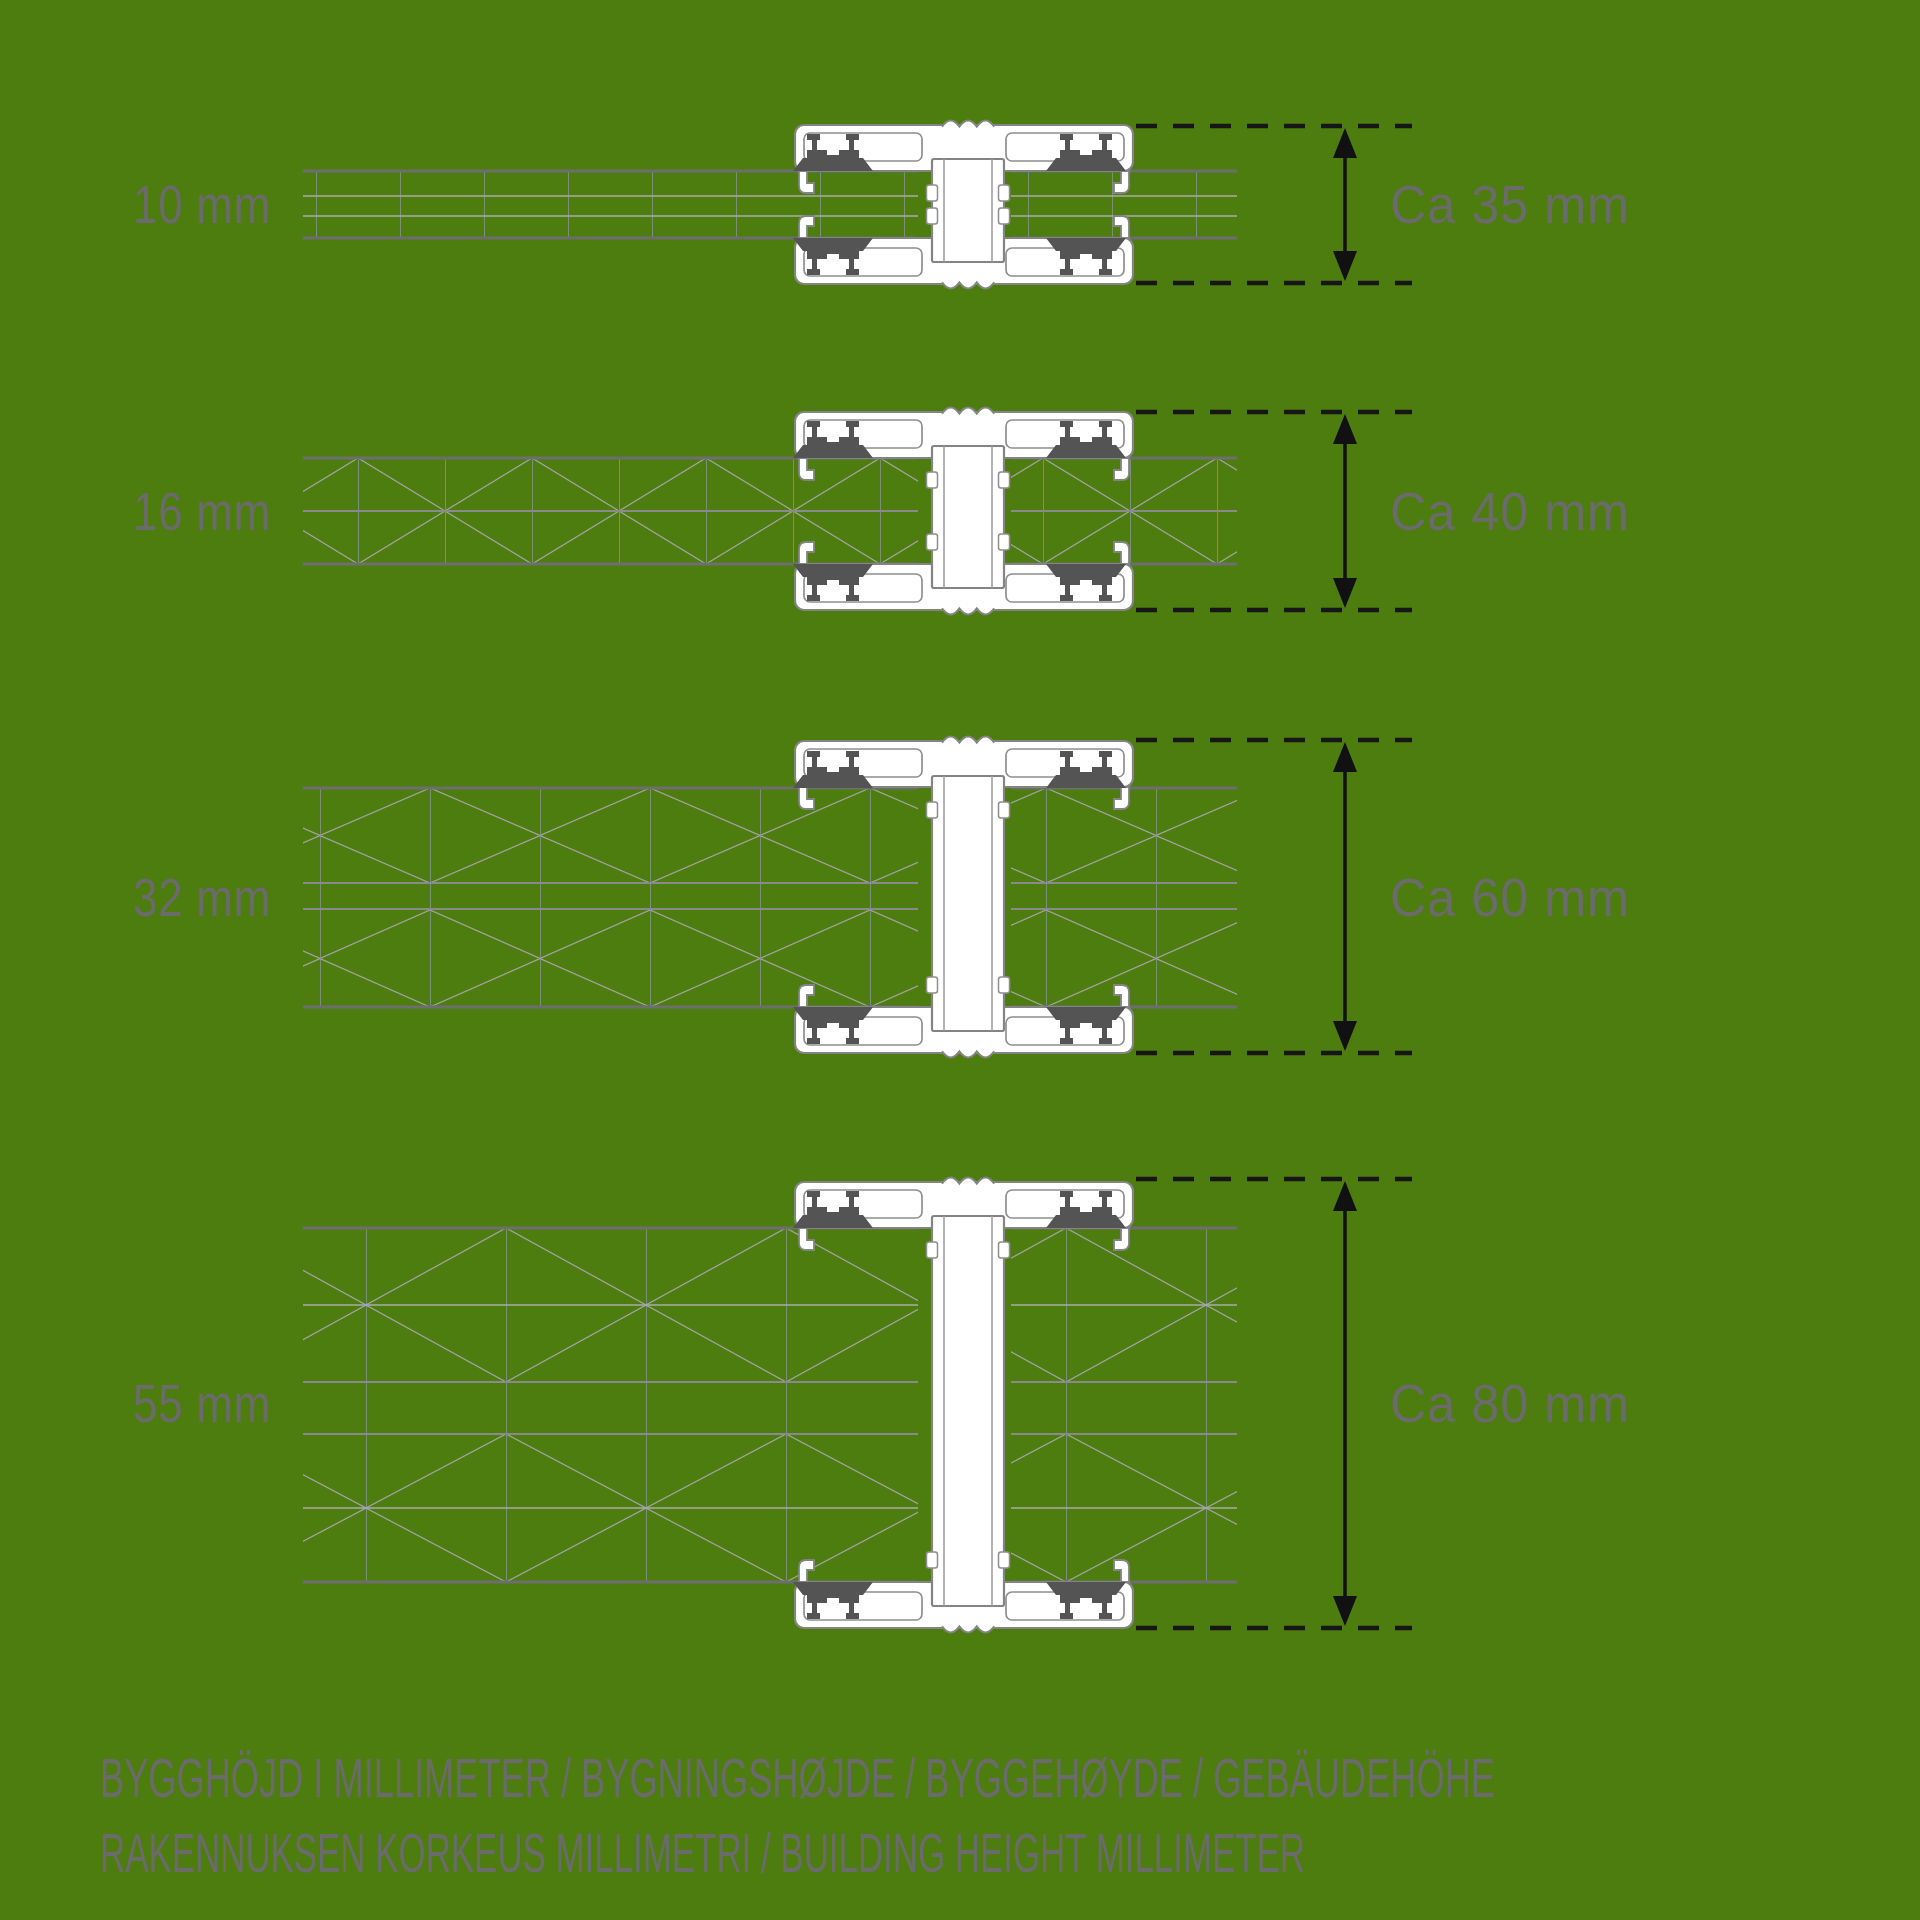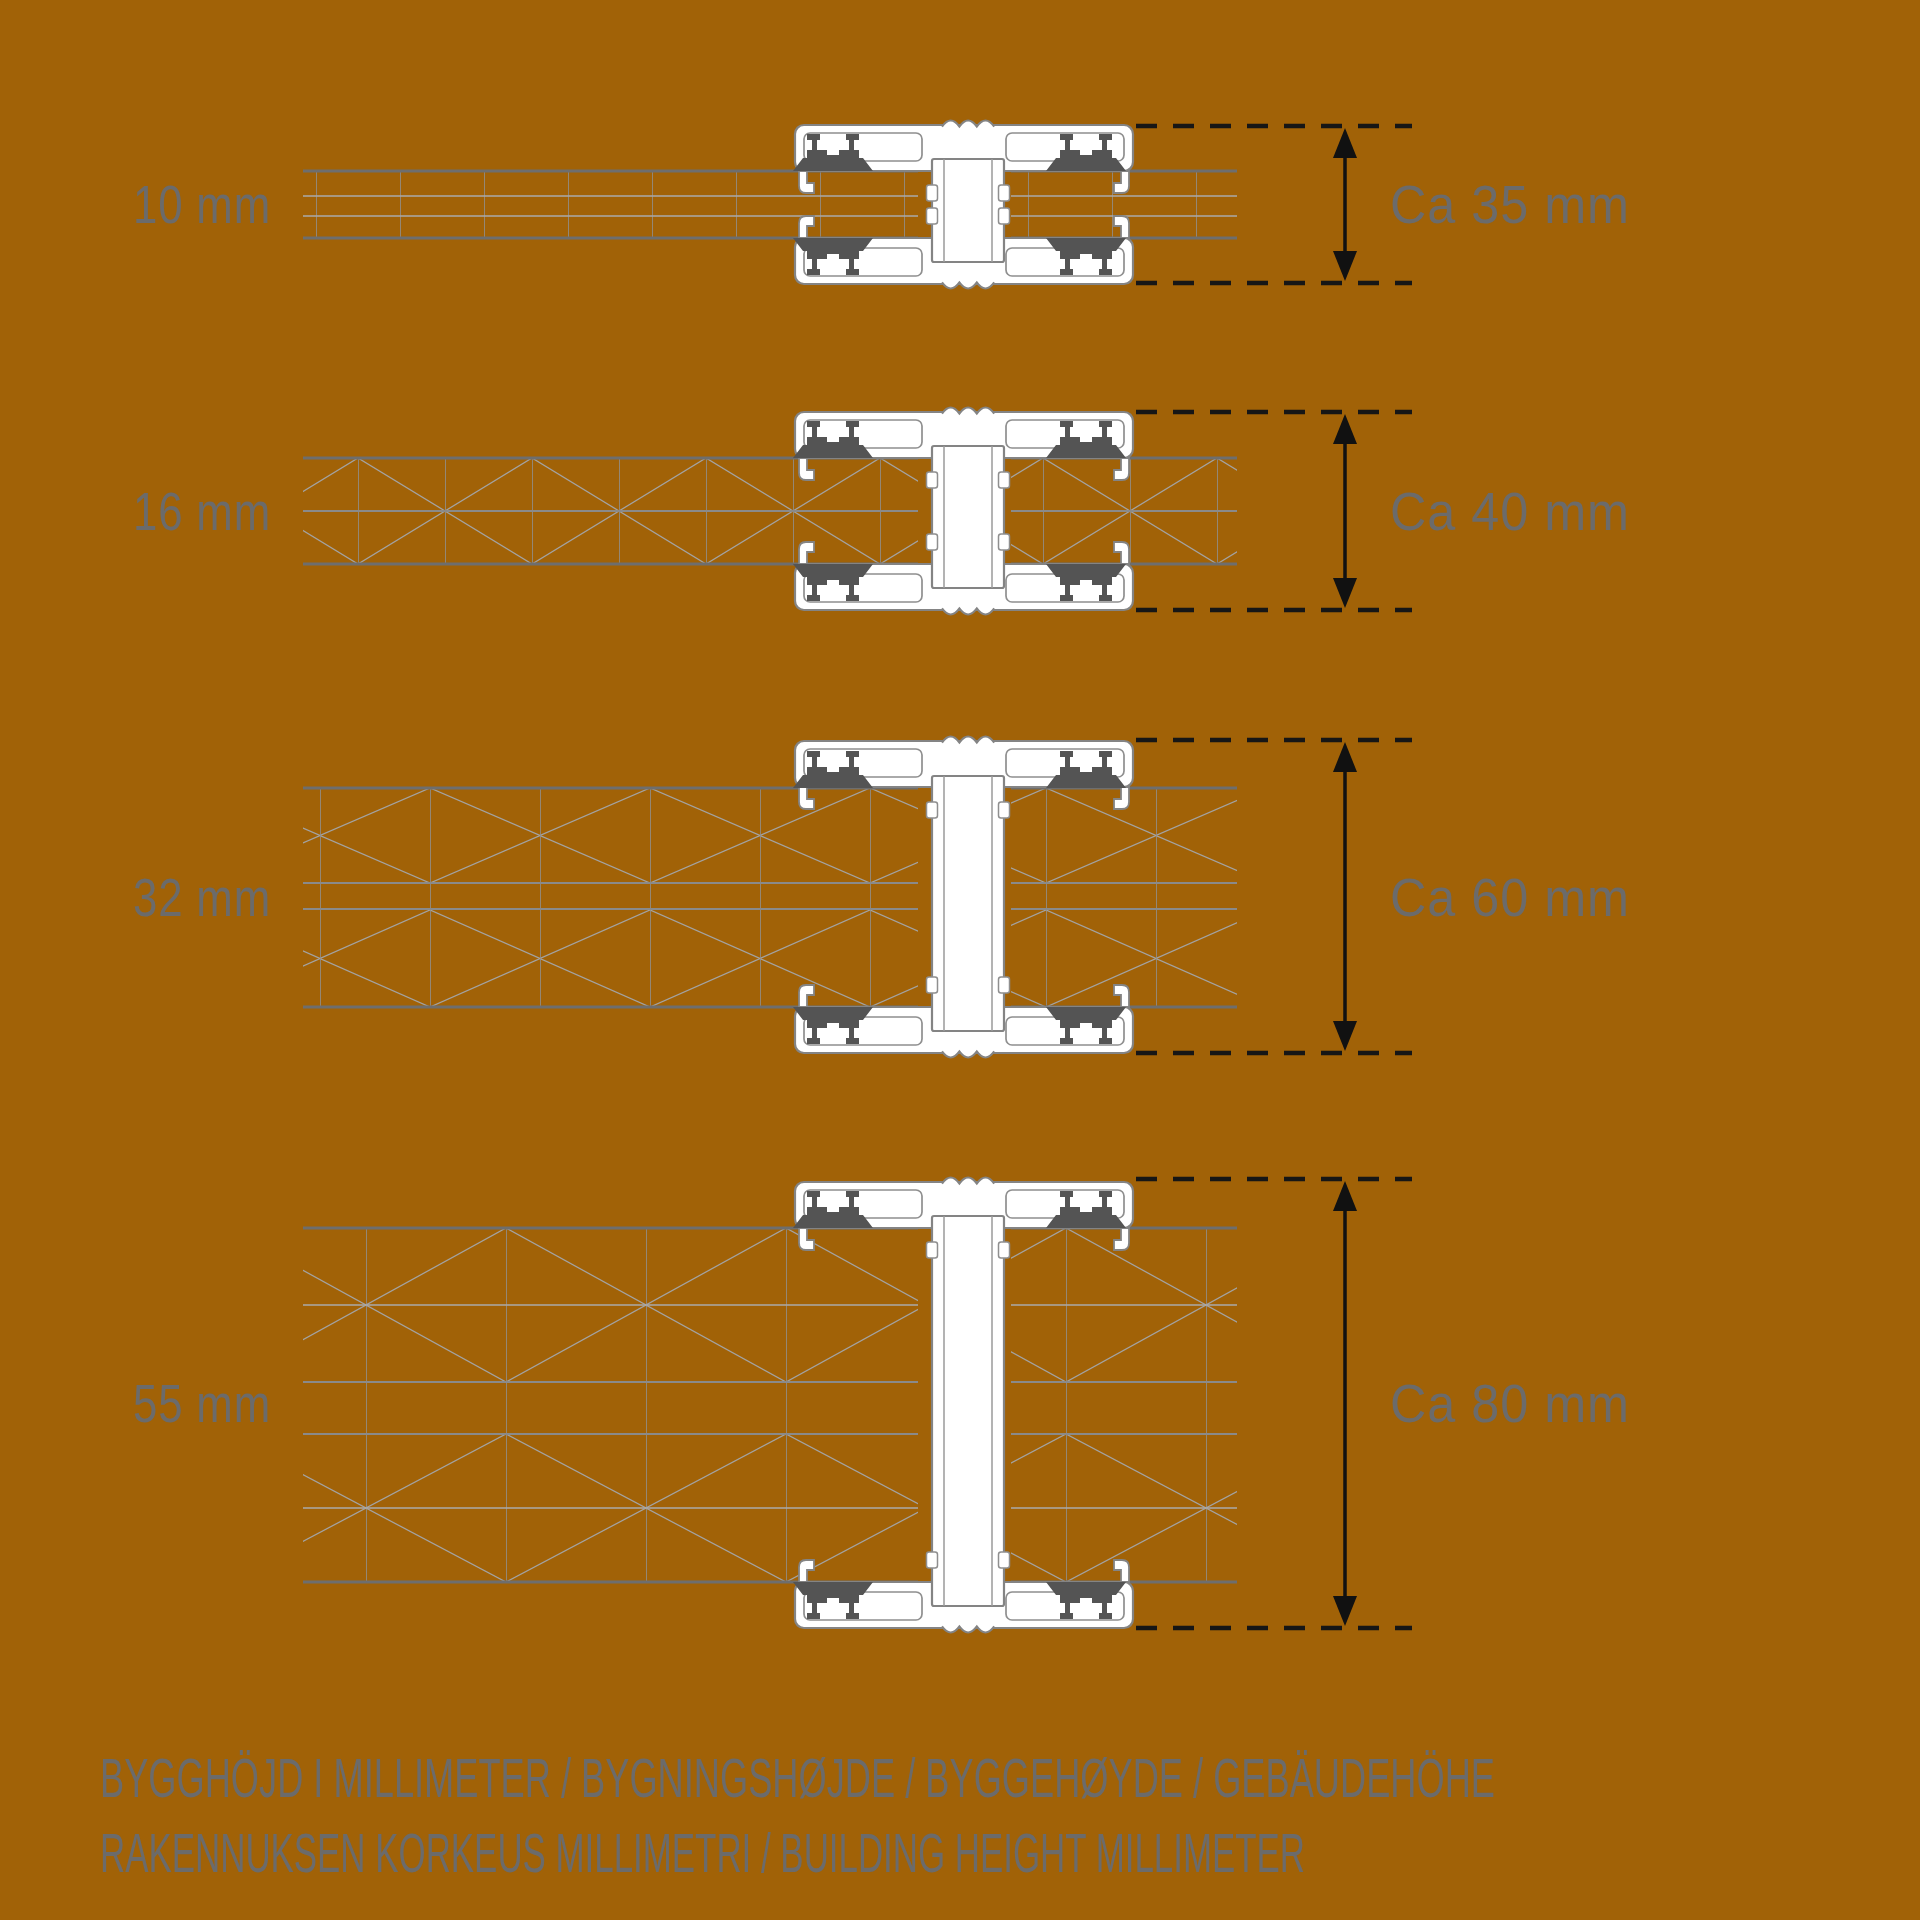--- a/index.html
+++ b/index.html
@@ -1,16 +1,16 @@
 <!DOCTYPE html>
 <html><head>
 <meta charset="utf-8">
 <style>
   html,body{margin:0;padding:0;background:#ffffff;}
-  .canvas{position:relative;width:1920px;height:1920px;background:#a16207;overflow:hidden;
+  .canvas{position:relative;width:1920px;height:1920px;background:#4d7c0f;overflow:hidden;
           font-family:"Liberation Sans",sans-serif;}
   svg text{font-family:"Liberation Sans",sans-serif;fill:#6b6b6b;}
   text.side-label{font-size:53px;letter-spacing:1px;}
   text.dim-label{font-size:53px;letter-spacing:1px;}
   text.footer-line{font-size:56px;}
 </style>
 </head>
 <body>
 
 <div class="canvas">

